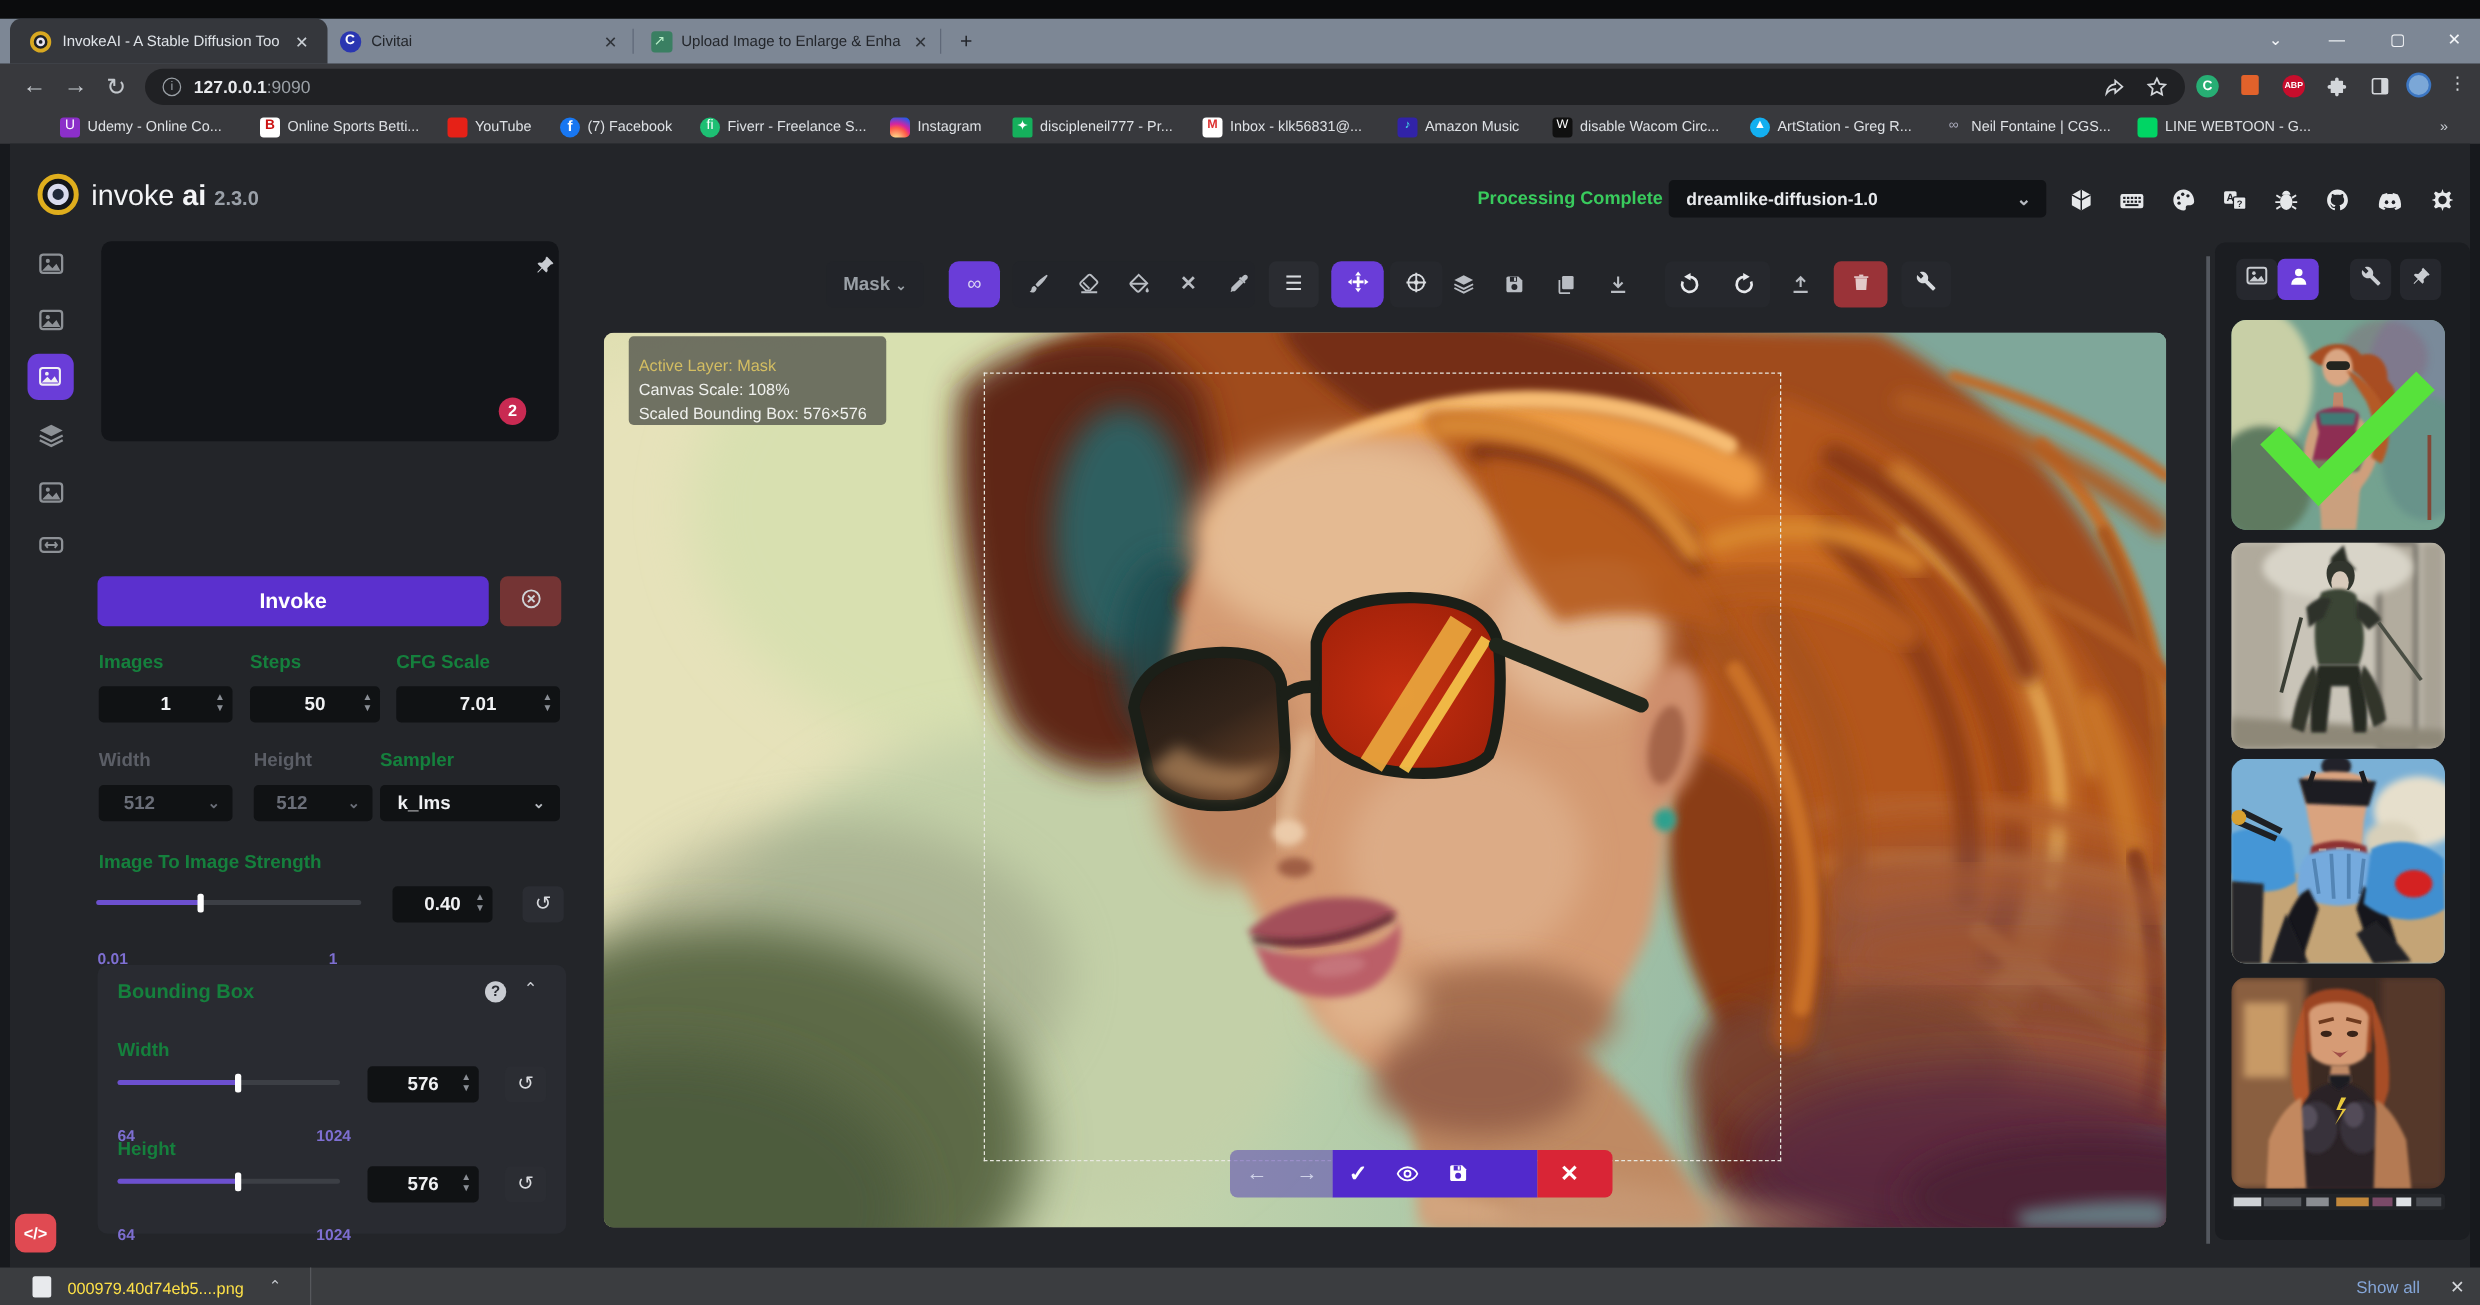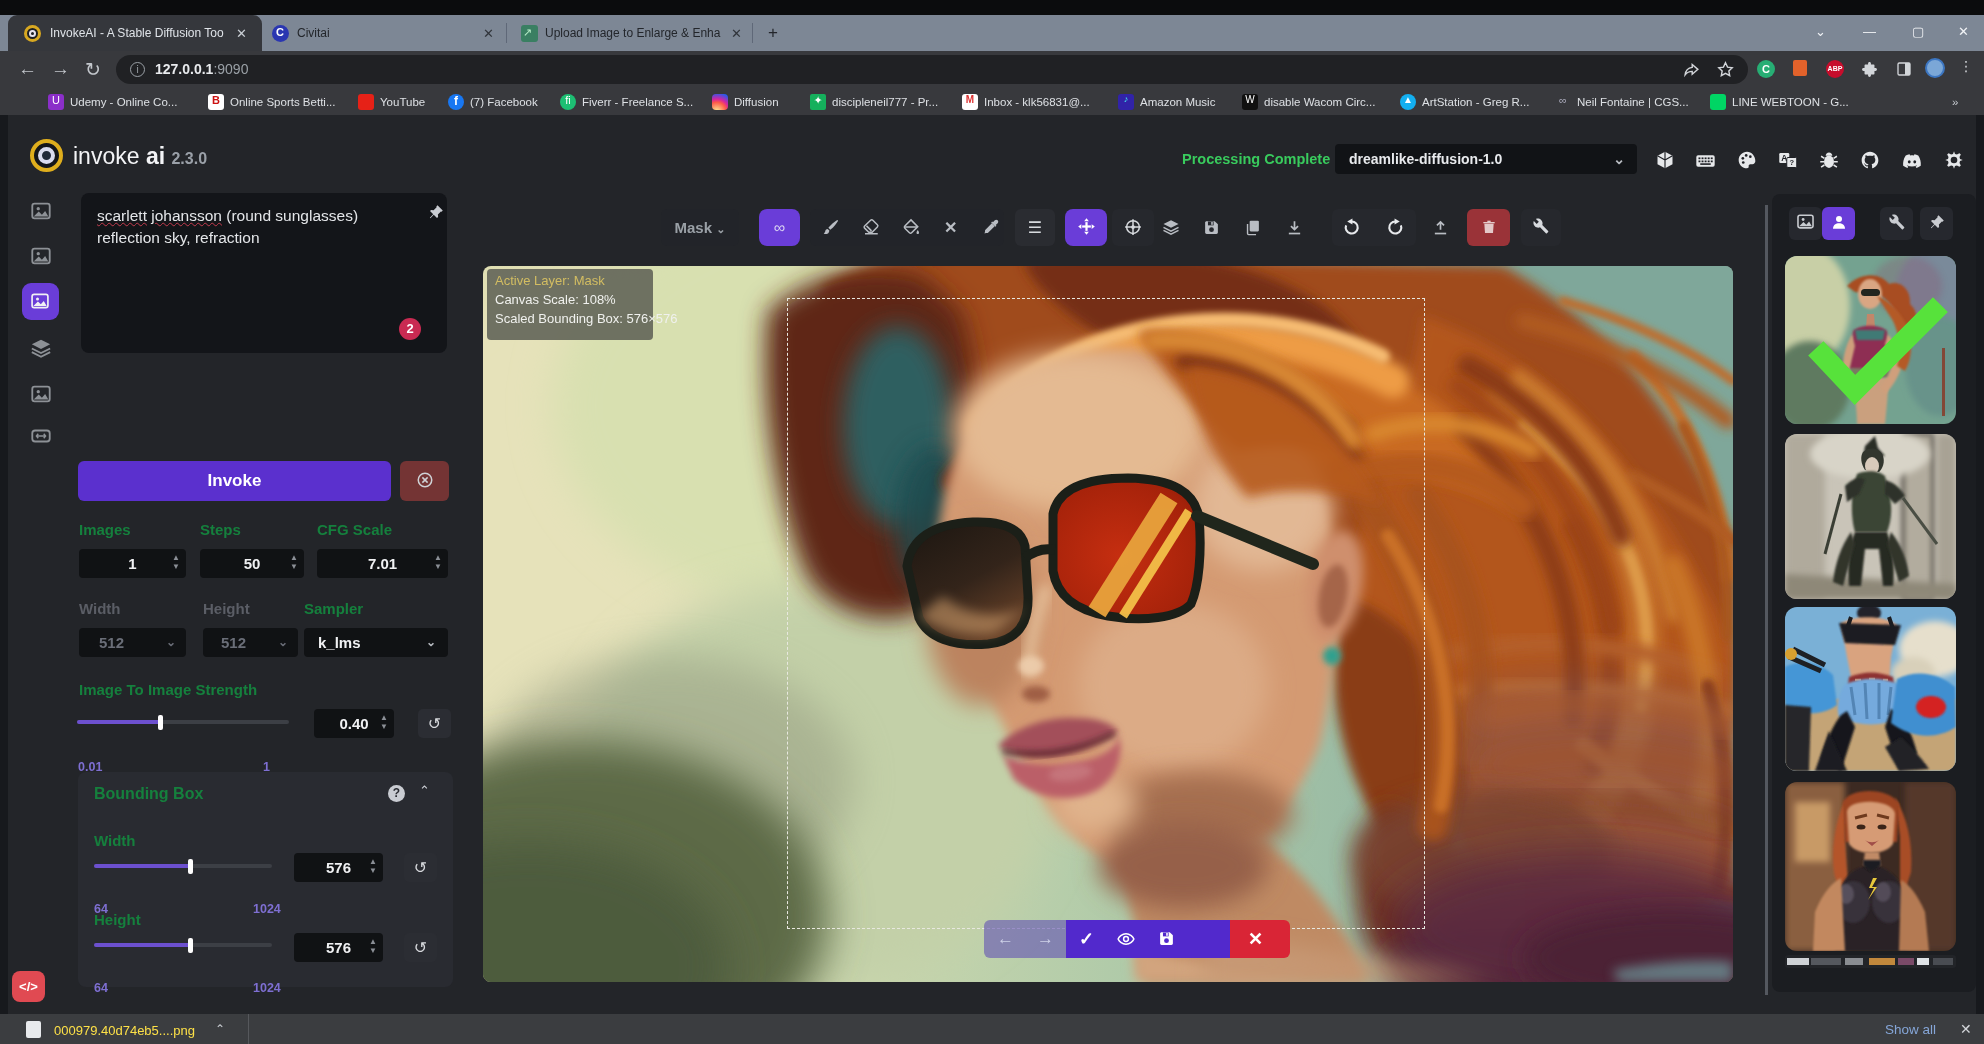--- a/index.html
+++ b/index.html
@@ -116,21 +116,21 @@
 <div class="bm" style="left:448px;">
     <span class="bmi" style="background:#1877f2;border-radius:8px;color:#fff;text-align:center;font-size:12px;font-weight:bold;">f</span>
     <span class="t">(7) Facebook</span>
   </div>
 <div class="bm" style="left:560px;">
     <span class="bmi" style="background:#1dbf73;border-radius:8px;color:#fff;text-align:center;font-size:11px;">fi</span>
     <span class="t">Fiverr - Freelance S...</span>
   </div>
 <div class="bm" style="left:712px;">
     <span class="bmi" style="background:radial-gradient(circle at 30% 110%, #fdf497, #fd5949 45%, #d6249f 60%, #285AEB 90%);border-radius:4px;"></span>
-    <span class="t">Diffusion</span>
+    <span class="t">Instagram</span>
   </div>
 <div class="bm" style="left:810px;">
     <span class="bmi" style="background:#15b05c;border-radius:2px;color:#fff;font-size:11px;text-align:center;">✦</span>
     <span class="t">discipleneil777 - Pr...</span>
   </div>
 <div class="bm" style="left:962px;">
     <span class="bmi" style="background:#fff;color:#d33;font-size:10px;text-align:center;font-weight:bold;">M</span>
     <span class="t">Inbox - klk56831@...</span>
   </div>
 <div class="bm" style="left:1118px;">
@@ -247,21 +247,20 @@
         <rect x="2.5" y="4" width="19" height="16" rx="2.5" fill="none" stroke="#8d9196" stroke-width="2"></rect>
         <circle cx="9" cy="9.5" r="1.8" fill="#8d9196"></circle>
         <path d="M4 18 L9.5 12.5 L13 16 L16.5 12 L20 18 Z" fill="#8d9196"></path>
       </svg></div>
   <div class="sbic" style="top:310px;"><svg width="22" height="22" viewBox="0 0 24 24">
         <rect x="2.5" y="6" width="19" height="12" rx="3" fill="none" stroke="#8d9196" stroke-width="2"></rect>
         <path d="M7 12 L17 12 M9 9.5 L7 12 L9 14.5 M15 9.5 L17 12 L15 14.5" stroke="#8d9196" stroke-width="1.6" fill="none"></path>
       </svg></div>
 
   <div class="abs" style="left:81px;top:78px;width:366px;height:160px;background:#131519;border-radius:8px;"></div>
-  <div class="abs" style="left:97px;top:90px;width:302px;font-size:15.5px;color:#e4e6e9;line-height:22px;"><span style="text-decoration:underline wavy #c33b4e 1px;">scarlett</span> <span style="text-decoration:underline wavy #c33b4e 1px;">johansson</span> (round sunglasses) reflection sky, refraction</div>
   <div class="abs" style="left:427px;top:88px;"><svg width="18" height="18" viewBox="0 0 24 24">
         <path d="M14 3 L21 10 L19.5 11.5 L18.5 11.2 L14.5 15.2 L14.8 18.5 L13.3 20 L9 15.7 L4.5 20.2 L3.8 19.5 L8.3 15 L4 10.7 L5.5 9.2 L8.8 9.5 L12.8 5.5 L12.5 4.5 Z" fill="#c9ccd2"></path>
       </svg></div>
   <div class="abs" style="left:399px;top:203px;width:22px;height:22px;border-radius:50%;background:#c92a52;color:#fff;font-size:13px;font-weight:bold;text-align:center;line-height:22px;">2</div>
 
 
   <div class="abs" style="left:78px;top:346px;width:313px;height:40px;background:#5b30ce;border-radius:6px;color:#fff;font-weight:bold;font-size:17px;text-align:center;line-height:40px;">Invoke</div>
   <div class="abs" style="left:400px;top:346px;width:49px;height:40px;background:#743434;border-radius:6px;text-align:center;line-height:46px;"><svg width="18" height="18" viewBox="0 0 24 24">
         <circle cx="12" cy="12" r="9" fill="none" stroke="#cfd2d6" stroke-width="2"></circle>
         <path d="M8.5 8.5 L15.5 15.5 M15.5 8.5 L8.5 15.5" stroke="#cfd2d6" stroke-width="2"></path>
@@ -516,21 +515,21 @@
       <path d="M 424,300 C 428,272 450,258 490,256 C 520,255 538,262 542,280 L 545,330 C 546,360 532,375 505,378 C 470,381 445,372 436,352 Z" fill="url(#lensL)" stroke="#1b1f18" stroke-width="9"></path>
       <path d="M 436,350 C 455,366 487,371 512,367 L 545,340 C 520,355 480,350 460,330 Z" fill="#c89868" opacity="0.6" filter="url(#b6)"></path>
       <path d="M 570,248 C 575,224 600,212 645,212 C 690,213 712,226 716,252 C 719,285 716,320 708,338 C 695,352 660,356 625,350 C 592,344 574,330 570,305 Z" fill="url(#lensR)" stroke="#1b1f18" stroke-width="9"></path>
       <path d="M 614,346 L 686,232" stroke="#e8a33c" stroke-width="20" opacity="0.95"></path>
       <path d="M 640,350 L 706,245" stroke="#f4c049" stroke-width="9" opacity="0.95"></path>
       <path d="M 542,292 C 552,284 562,282 572,284" fill="none" stroke="#1b1f18" stroke-width="10"></path>
       <path d="M 714,250 L 830,298" stroke="#20261c" stroke-width="12" stroke-linecap="round"></path>
     </svg>
   </div>
 
-  <div class="abs" style="left:487px;top:154px;width:166px;height:71px;background:rgba(95,97,85,0.88);border-radius:4px;padding:4px 8px;white-space:nowrap;font-size:13px;">
+  <div class="abs" style="left:503px;top:154px;width:206px;height:71px;background:rgba(95,97,85,0.88);border-radius:4px;padding:16px 8px;white-space:nowrap;font-size:13px;">
     <div style="color:#d3bd62;">Active Layer: Mask</div>
     <div style="color:#f0f1ee;margin-top:4px;">Canvas Scale: 108%</div>
     <div style="color:#f0f1ee;margin-top:4px;">Scaled Bounding Box: 576×576</div>
   </div>
 
   <div class="abs" id="bbox" style="left:787px;top:183px;width:638px;height:631px;"></div>
 
   <div class="abs" style="left:984px;top:805px;width:82px;height:38px;background:rgba(90,70,180,0.55);border-radius:6px 0 0 6px;"></div>
   <div class="abs" style="left:1066px;top:805px;width:164px;height:38px;background:#5229cc;"></div>
   <div class="abs" style="left:1230px;top:805px;width:60px;height:38px;background:#d92536;border-radius:0 6px 6px 0;"></div>

